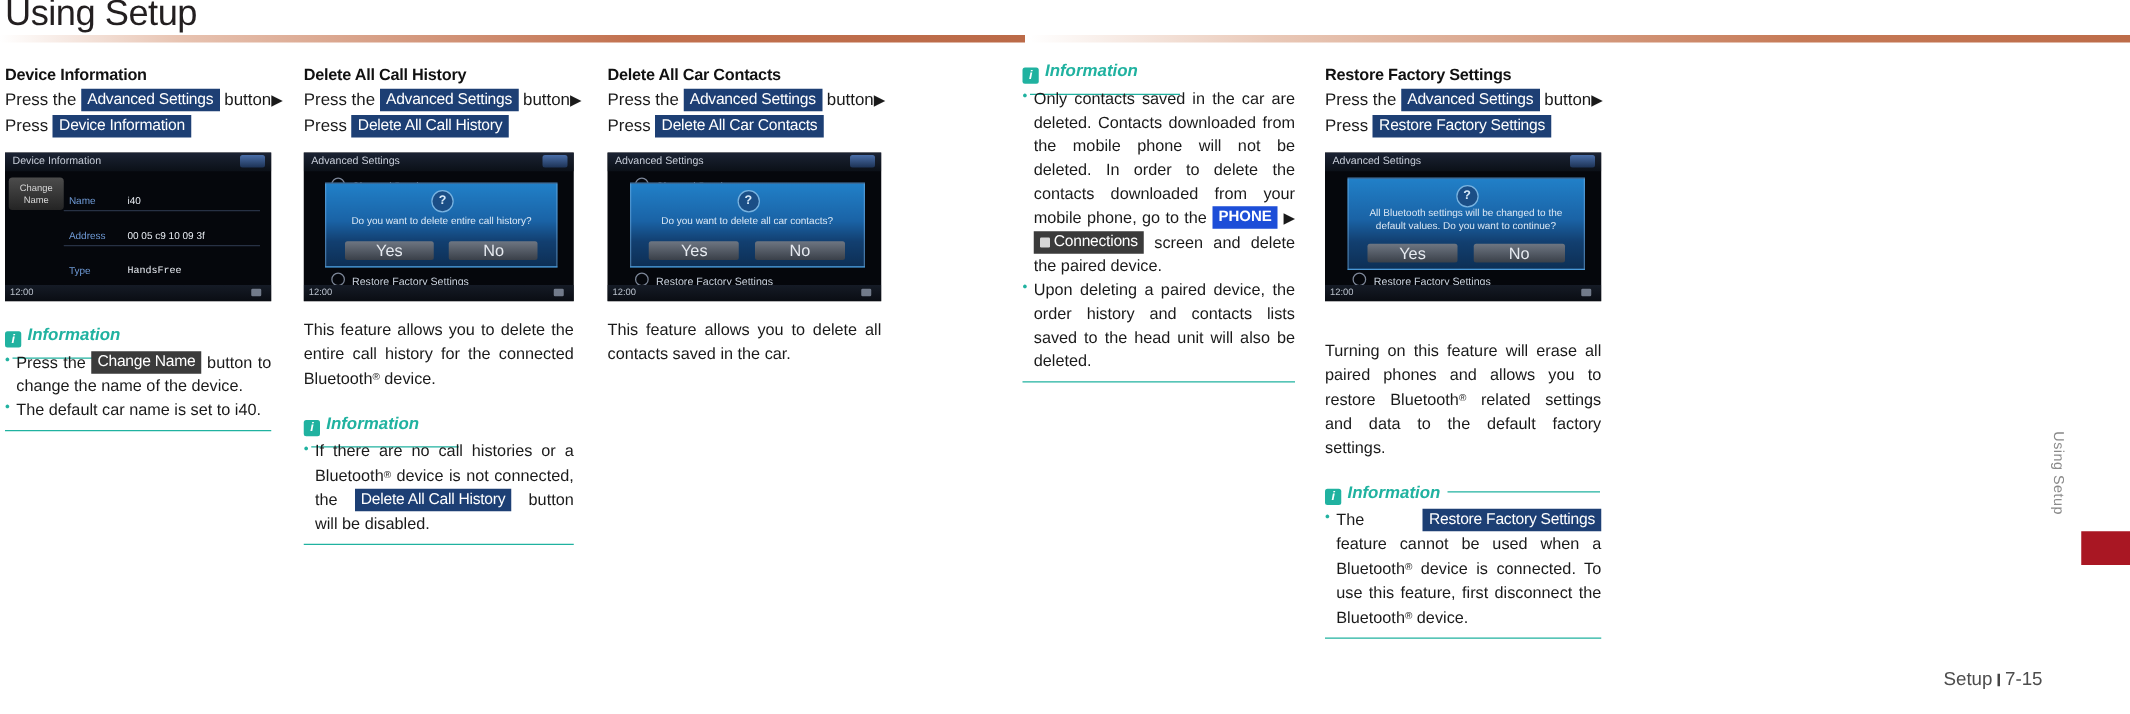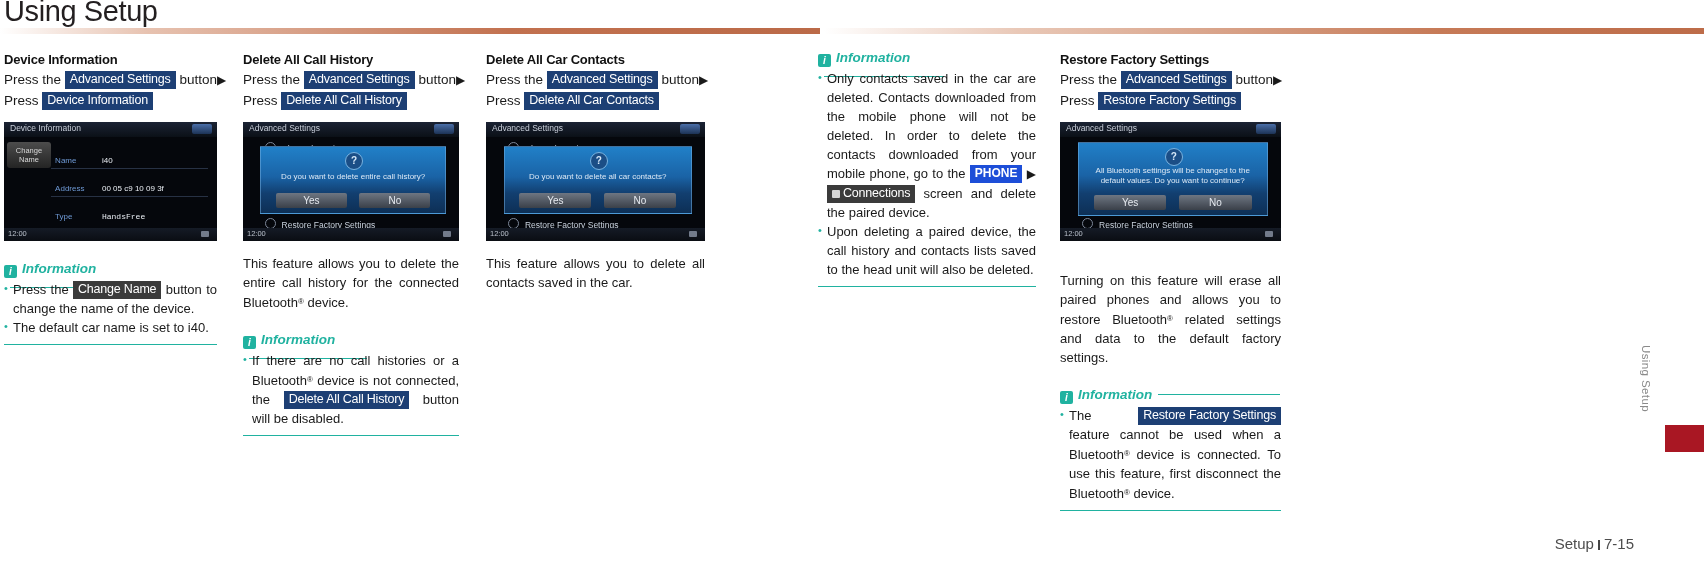--- a/index.html
+++ b/index.html
@@ -113,21 +113,21 @@
     font-size:10px;line-height:15px;text-align:center;font-weight:bold;
   }
   .shot .dlg .msg{
     position:absolute;left:6%;right:6%;top:25px;text-align:center;
     font-size:8px;line-height:10px;color:#dbe8f5;
   }
   .shot .dlg .btns{position:absolute;left:8%;right:8%;bottom:5px;height:15px;}
   .shot .dlg .btns div{
     position:absolute;top:0;width:46%;height:15px;border-radius:2px;
     background:linear-gradient(to bottom,#6e7682,#3a4049);
-    color:#e6eaf0;font-size:10px;text-align:center;line-height:15px;
+    color:#e6eaf0;font-size:13px;text-align:center;line-height:15px;
   }
   .shot .dlg .btns .yes{left:0;}
   .shot .dlg .btns .no{right:0;}
 
   
   p.body{
     font-size:13px;line-height:19px;margin:13px 0 0 0;
     text-align:justify;color:#1a1a1a;
   }
   sup{font-size:8px;vertical-align:3px;}
@@ -339,21 +339,21 @@
         <li>
           <span>Only contacts saved in the car are deleted. Contacts downloaded from the mobile phone will not be deleted. In order to delete the contacts downloaded from your mobile phone, go to the</span>
           <span class="chip-blk">PHONE</span>
           <span class="arrow">▶</span>
           <span class="chip-dk">
             <span style="display:inline-block;width:8px;height:8px;background:#d6d6d6;border-radius:1px;margin-right:3px;vertical-align:-1px;"></span><span>Connections</span>
           </span>
           <span>screen and delete the paired device.</span>
         </li>
         <li>
-          <span>Upon deleting a paired device, the call history and contacts lists saved to the head unit will also be deleted.</span>
+          <span>Upon deleting a paired device, the order history and contacts lists saved to the head unit will also be deleted.</span>
         </li>
       </ul>
       <div class="info-foot"></div>
     </div>
   </div>
 
   <div class="col c5">
     <h3 class="sec">Restore Factory Settings</h3>
 
     <div class="press-line">

